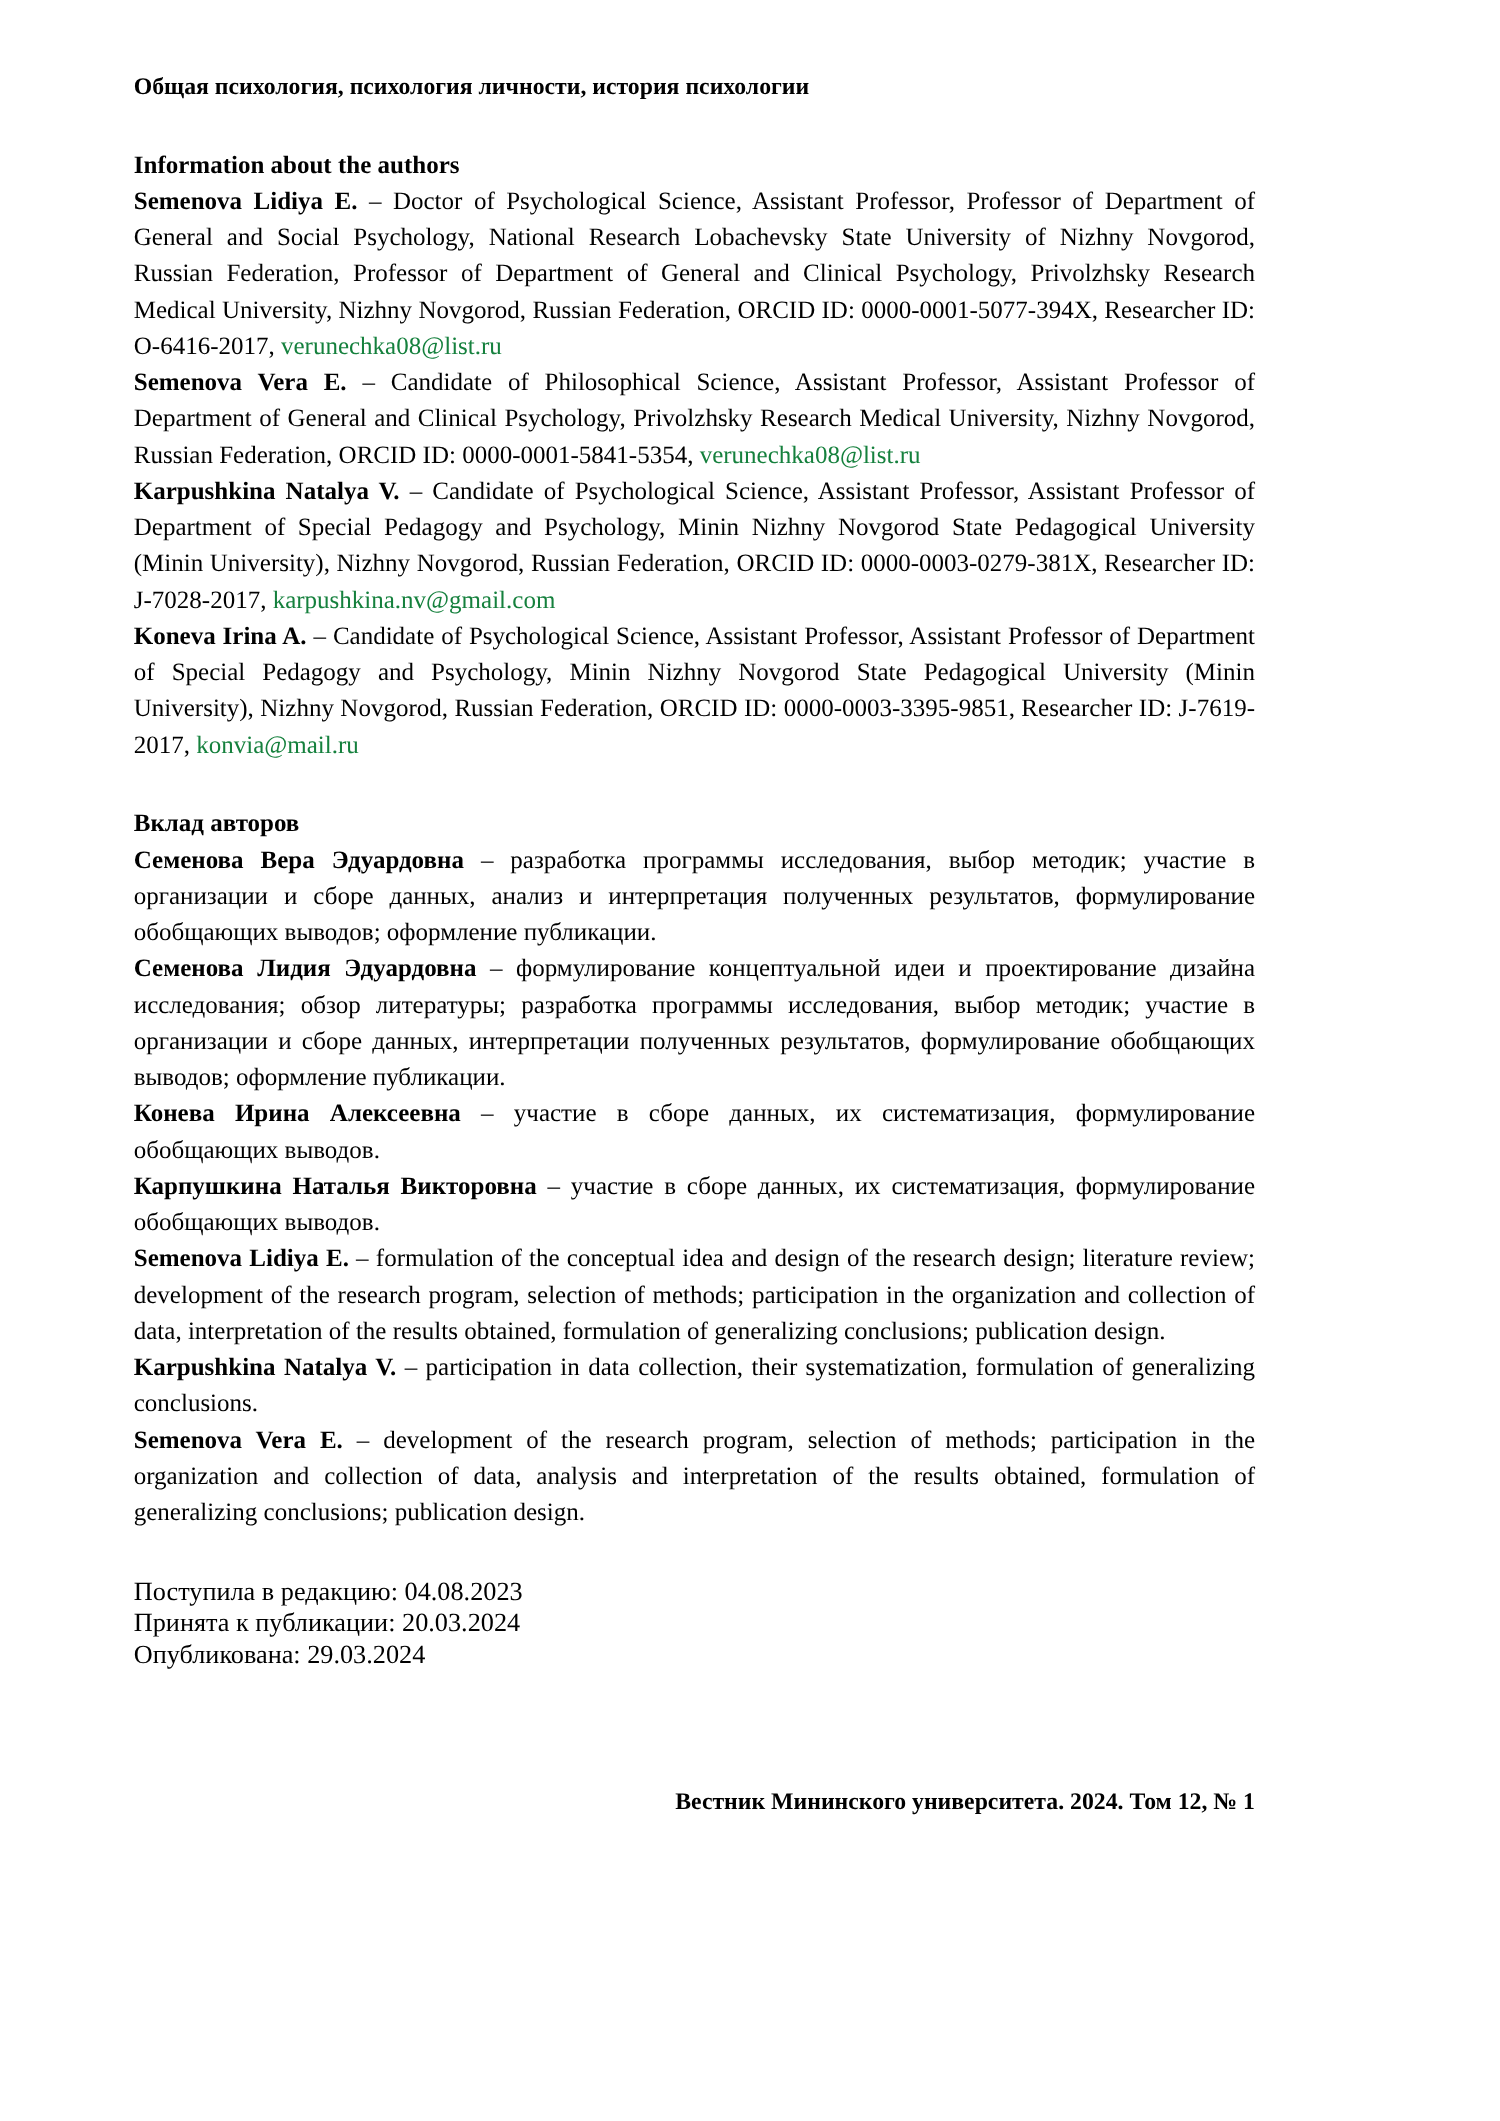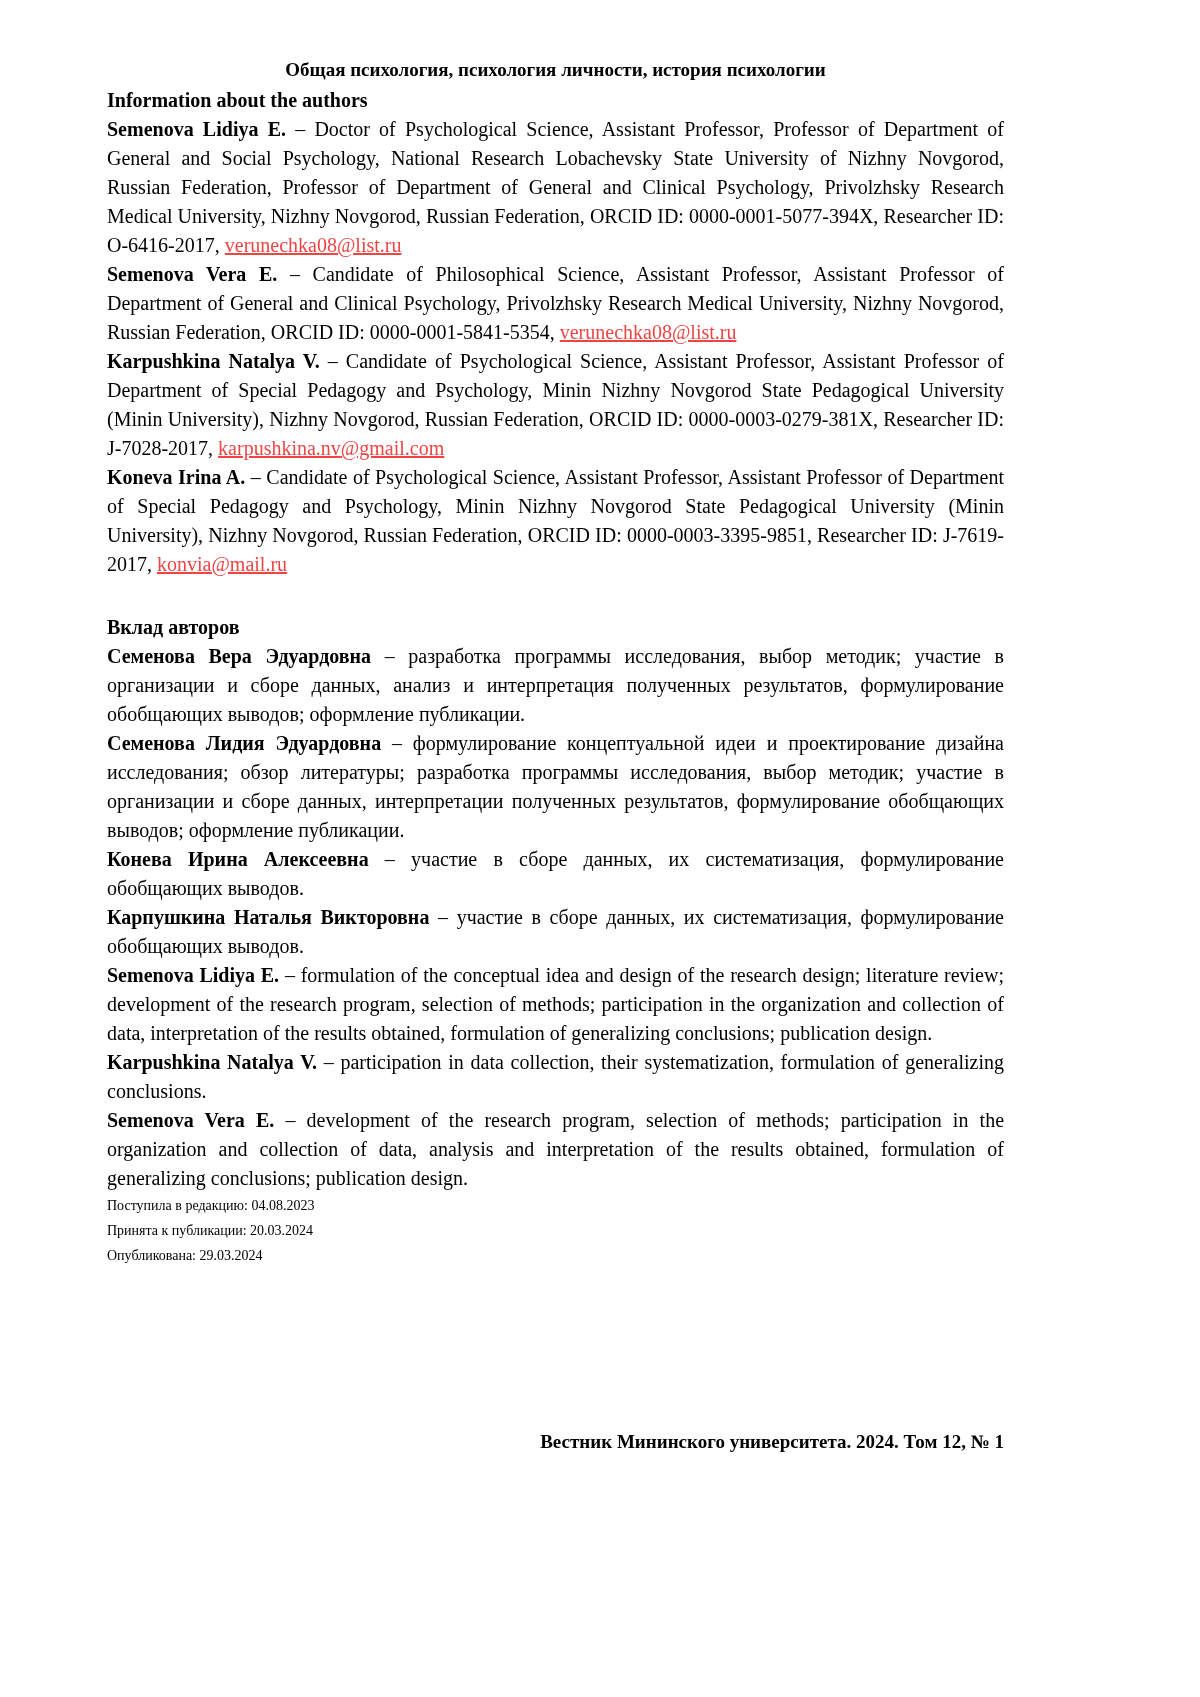--- a/index.html
+++ b/index.html
@@ -9,47 +9,47 @@
     height: 1697px;
     position: relative;
     font-family: "Liberation Serif", serif;
     color: #000000;
     overflow: hidden;
   }
   .content {
     padding: 58px 196px 0 107px;
   }
   .running-head {
-    text-align: center;
+    text-align: left;
     font-weight: bold;
     font-size: 19px;
     line-height: 24px;
-    margin-bottom: 4px;
+    margin-bottom: 36px;
   }
   .section-heading {
     font-weight: bold;
     font-size: 20px;
     line-height: 29px;
   }
   .section-heading.spaced {
     margin-top: 34px;
   }
   .para {
     font-size: 20px;
     line-height: 29px;
     text-align: justify;
   }
   .b { font-weight: bold; }
   .link {
-    color: #ef4444;
-    text-decoration: underline;
+    color: #15803d;
     cursor: pointer;
   }
   .dates {
-    font-size: 14px;
+    margin-top: 36px;
+    font-size: 21px;
     line-height: 25px;
   }
   .footer {
     position: absolute;
     top: 1430px;
     right: 196px;
     font-weight: bold;
     font-size: 19px;
     line-height: 24px;
     text-align: right;

